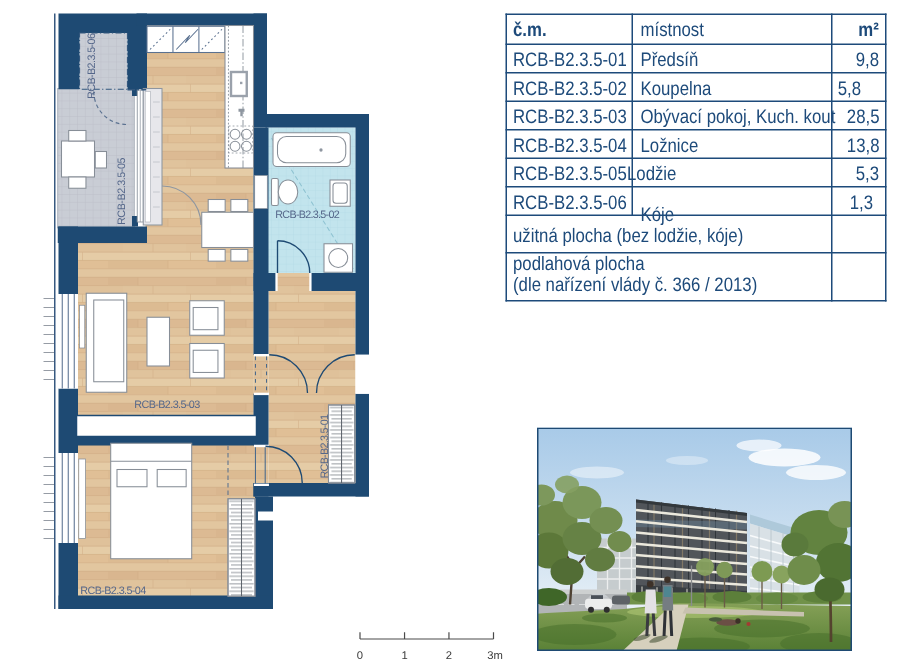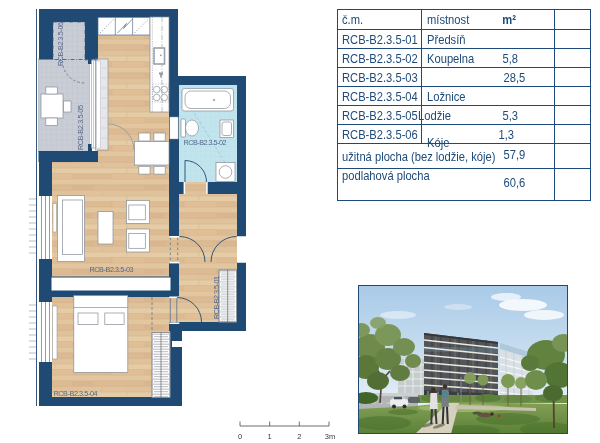--- a/index.html
+++ b/index.html
@@ -1,21 +1,21 @@
 <!DOCTYPE html>
 <html><head>
 <meta charset="utf-8">
 <style>
 html,body{margin:0;padding:0}
 body{width:600px;height:443px;background:#fff;font-family:"Liberation Sans",sans-serif;position:relative;overflow:hidden}
 .abs{position:absolute}
 .tline{position:absolute;background:#1d4a7a}
 .tcell{position:absolute;color:#1d4a7a;font-size:13px;white-space:nowrap}
 .tcell span{display:inline-block;transform:scaleX(0.86);transform-origin:0 50%}
-.tcell.r{text-align:left}
+.tcell.r{text-align:right}
 .tcell.r span{transform-origin:100% 50%}
 </style>
 </head>
 <body>
 
 <svg class="abs" style="left:0;top:0" width="345" height="443" viewBox="0 0 345 443">
 <defs>
 <pattern id="wood" width="72" height="28" patternUnits="userSpaceOnUse">
  <rect width="72" height="28" fill="#e0c39c"></rect>
  <rect y="0" width="72" height="5.6" fill="#e5cca6"></rect>
@@ -398,52 +398,54 @@
 <div class="tline" style="left:337px;top:199.5px;width:254px;height:1.4px"></div>
 
 <div class="tline" style="left:337px;top:9px;width:1.4px;height:192px"></div>
 
 <div class="tline" style="left:590px;top:9px;width:1.4px;height:192px"></div>
 
 <div class="tline" style="left:421px;top:9px;width:1.2px;height:135px"></div>
 
 <div class="tline" style="left:554px;top:9px;width:1.2px;height:192px"></div>
 
-<div class="tcell" style="left:342px;top:12px;font-weight:normal"><span>č.m.</span></div>
+<div class="tcell" style="left:342px;top:12px;font-weight:bold"><span>č.m.</span></div>
 
 <div class="tcell" style="left:427px;top:12px;font-weight:normal"><span>místnost</span></div>
 
 <div class="tcell r" style="left:500px;top:12px;width:86px;font-weight:bold"><span>m²</span></div>
 
 <div class="tcell" style="left:342px;top:32px"><span>RCB-B2.3.5-01</span></div>
 <div class="tcell" style="left:427px;top:32px"><span>Předsíň</span></div>
+<div class="tcell r" style="left:500px;top:32px;width:86px"><span>9,8</span></div>
 
 <div class="tcell" style="left:342px;top:51px"><span>RCB-B2.3.5-02</span></div>
 <div class="tcell" style="left:427px;top:51px"><span>Koupelna</span></div>
-<div class="tcell r" style="left:500px;top:51px;width:86px"><span>5,8</span></div>
+<div class="tcell r" style="left:488px;top:51px;width:86px"><span>5,8</span></div>
 
 <div class="tcell" style="left:342px;top:70px"><span>RCB-B2.3.5-03</span></div>
+<div class="tcell" style="left:427px;top:70px"><span>Obývací pokoj, Kuch. kout</span></div>
 <div class="tcell r" style="left:500px;top:70px;width:86px"><span>28,5</span></div>
 
 <div class="tcell" style="left:342px;top:89px"><span>RCB-B2.3.5-04</span></div>
 <div class="tcell" style="left:427px;top:89px"><span>Ložnice</span></div>
+<div class="tcell r" style="left:500px;top:89px;width:86px"><span>13,8</span></div>
 
 <div class="tcell" style="left:342px;top:108px"><span>RCB-B2.3.5-05</span></div>
 <div class="tcell" style="left:418px;top:108px"><span>Lodžie</span></div>
 <div class="tcell r" style="left:500px;top:108px;width:86px"><span>5,3</span></div>
 
 <div class="tcell" style="left:342px;top:127px"><span>RCB-B2.3.5-06</span></div>
 <div class="tcell" style="left:427px;top:135px"><span>Kóje</span></div>
 <div class="tcell r" style="left:496px;top:127px;width:86px"><span>1,3</span></div>
 
 <div class="tcell" style="left:342px;top:148.5px"><span>užitná plocha (bez lodžie, kóje)</span></div>
-<div class="tcell r" style="left:500px;top:146.5px;width:86px"><span>57,9</span></div>
 
 <div class="tcell" style="left:342px;top:167.5px"><span>podlahová plocha</span></div>
-<div class="tcell r" style="left:500px;top:174.5px;width:86px"><span>60,6</span></div>
+<div class="tcell" style="left:342px;top:181.5px"><span>(dle nařízení vlády č. 366 / 2013)</span></div>
 </div>
 
 <svg class="abs" style="left:358px;top:285px" width="210" height="149" viewBox="0 0 210 149">
 <defs>
 <linearGradient id="sky" x1="0" y1="0" x2="0" y2="1">
 <stop offset="0" stop-color="#a8cae8"></stop>
 <stop offset="0.45" stop-color="#c8ddef"></stop>
 <stop offset="0.8" stop-color="#e6eff6"></stop>
 </linearGradient>
 <linearGradient id="grass" x1="0" y1="0" x2="0" y2="1">

